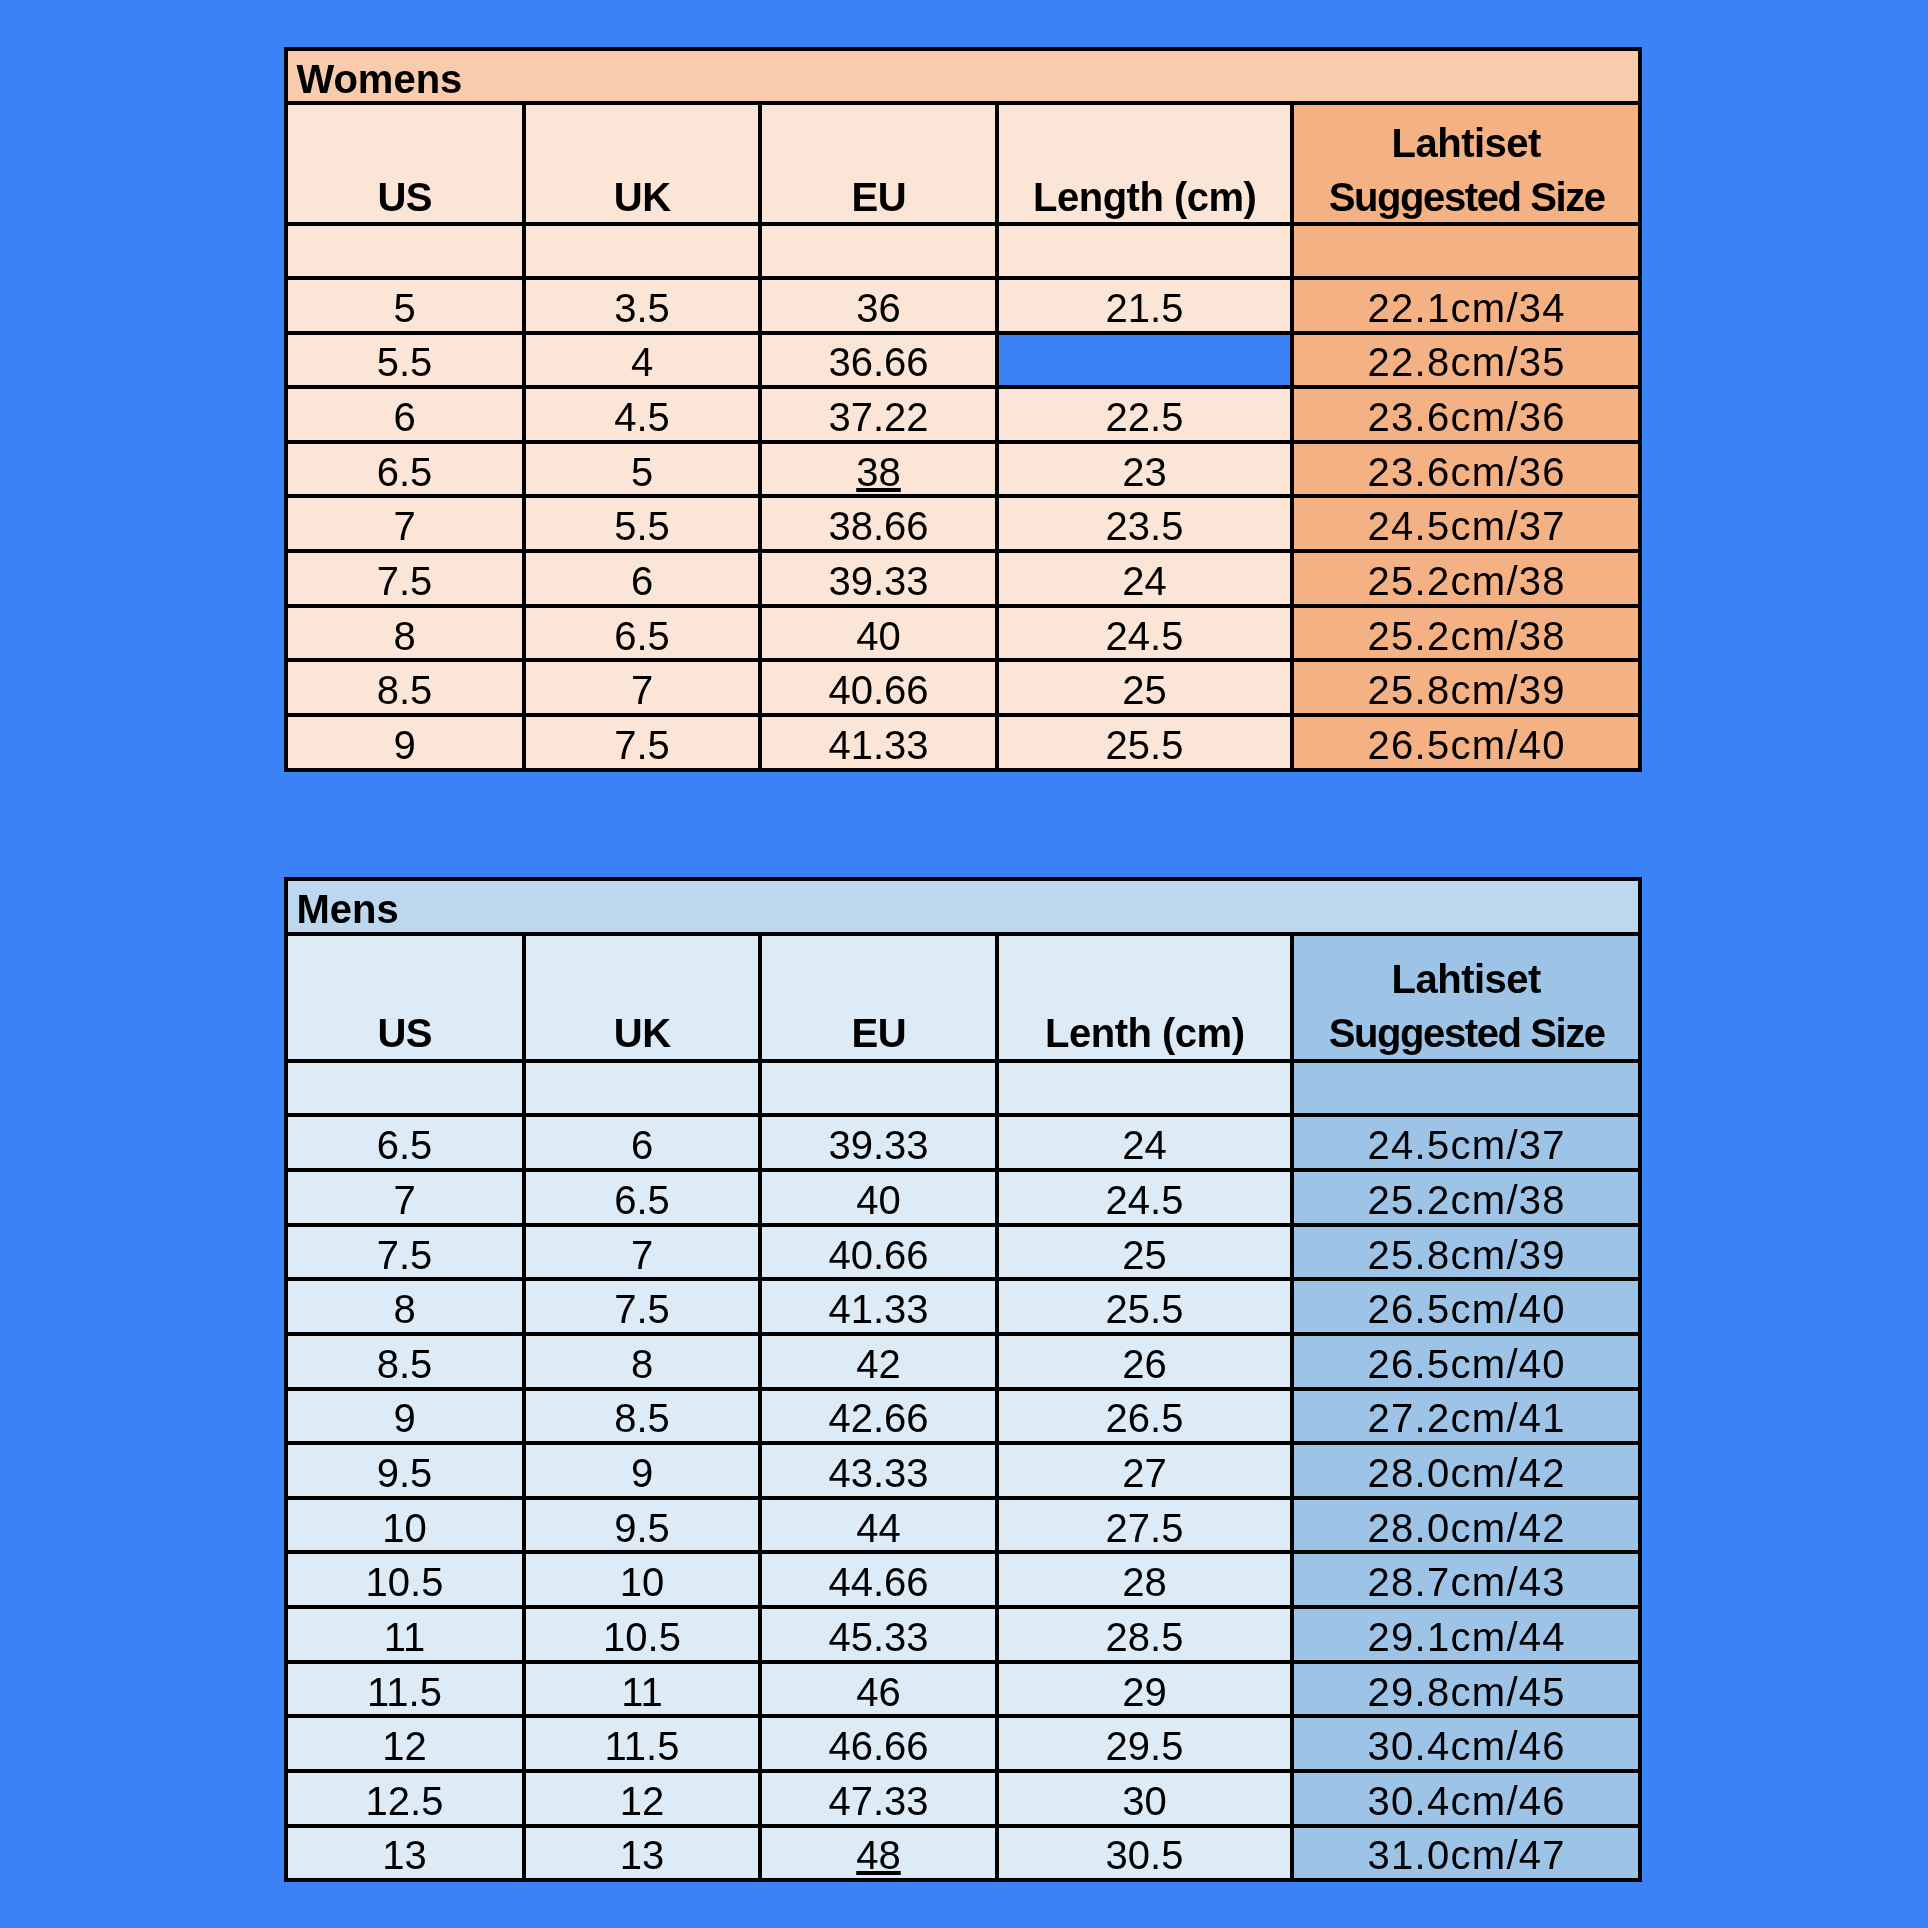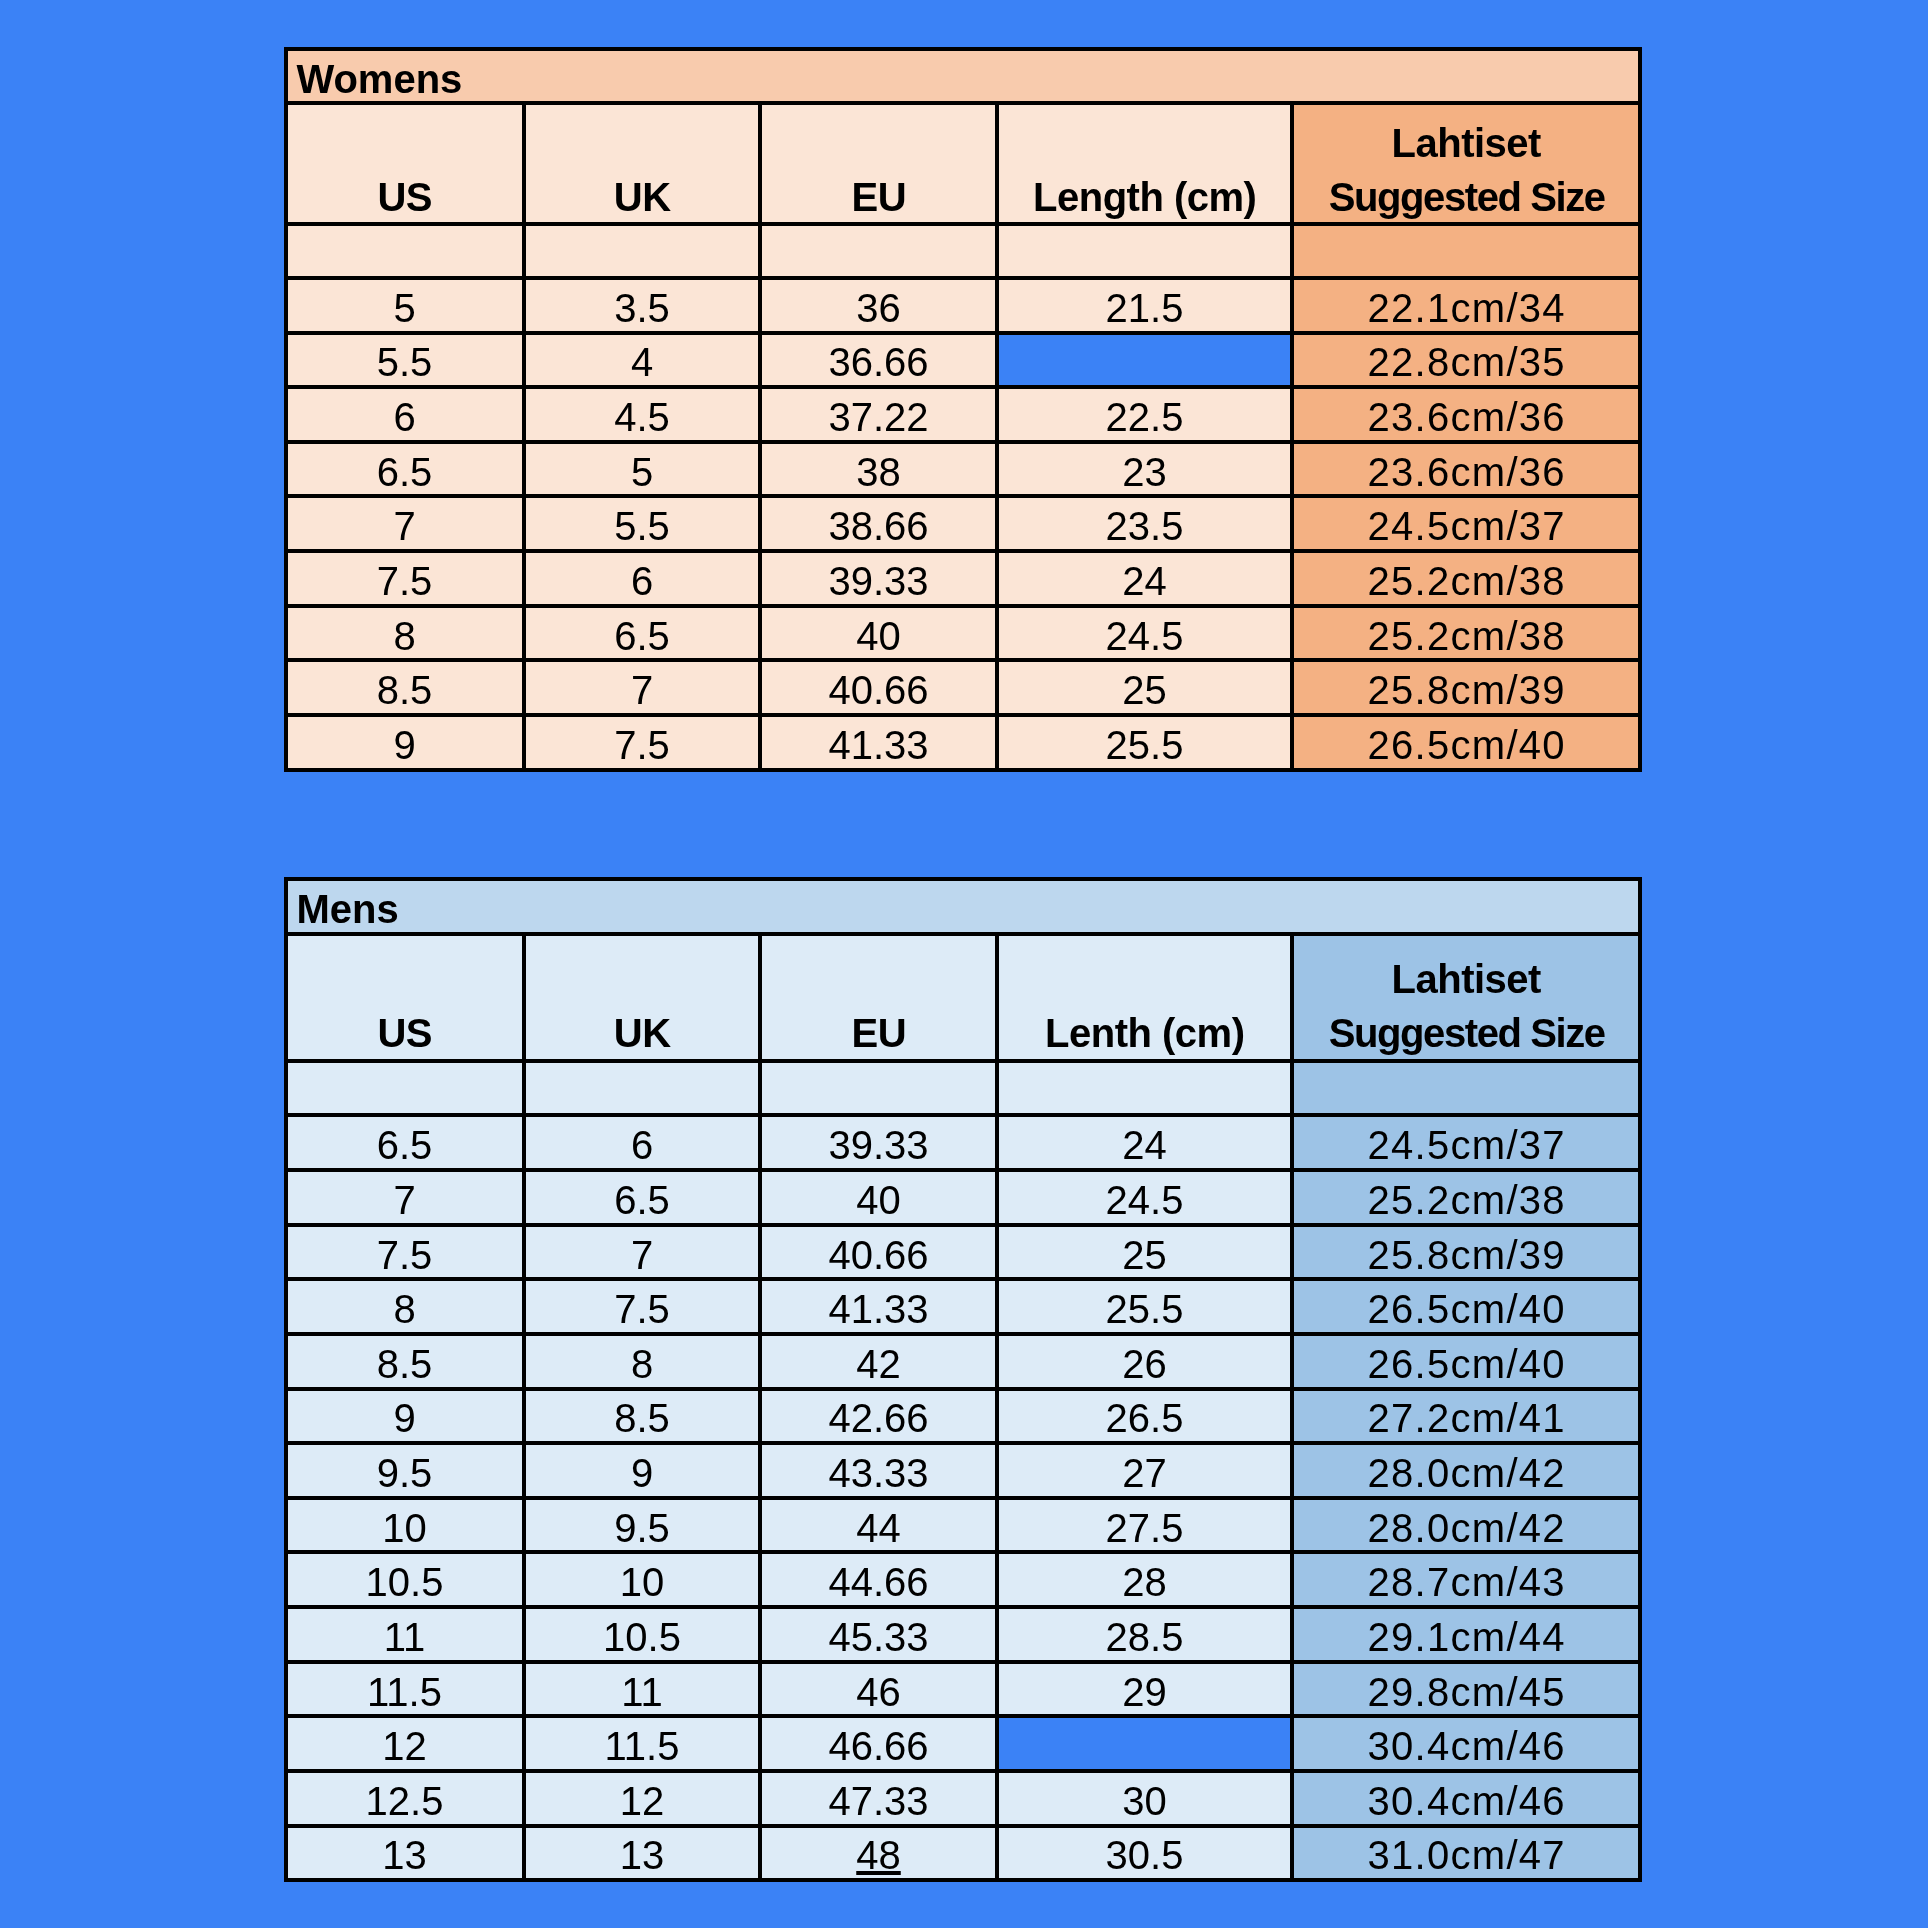--- a/index.html
+++ b/index.html
@@ -92,21 +92,21 @@
     <div class="cell" style="left: 524px; top: 332px; width: 236px; height: 55px; background: rgb(251, 229, 214);">4</div>
     <div class="cell" style="left: 760px; top: 332px; width: 237px; height: 55px; background: rgb(251, 229, 214);">36.66</div>
     <div class="cell accentcol" style="left: 1292px; top: 332px; width: 348px; height: 55px; background: rgb(244, 177, 131);">22.8cm/35</div>
     <div class="cell" style="left: 286px; top: 387px; width: 237px; height: 55px; background: rgb(251, 229, 214);">6</div>
     <div class="cell" style="left: 524px; top: 387px; width: 236px; height: 55px; background: rgb(251, 229, 214);">4.5</div>
     <div class="cell" style="left: 760px; top: 387px; width: 237px; height: 55px; background: rgb(251, 229, 214);">37.22</div>
     <div class="cell" style="left: 997px; top: 387px; width: 295px; height: 55px; background: rgb(251, 229, 214);">22.5</div>
     <div class="cell accentcol" style="left: 1292px; top: 387px; width: 348px; height: 55px; background: rgb(244, 177, 131);">23.6cm/36</div>
     <div class="cell" style="left: 286px; top: 442px; width: 237px; height: 55px; background: rgb(251, 229, 214);">6.5</div>
     <div class="cell" style="left: 524px; top: 442px; width: 236px; height: 55px; background: rgb(251, 229, 214);">5</div>
-    <div class="cell" style="left: 760px; top: 442px; width: 237px; height: 55px; background: rgb(251, 229, 214);">38</div>
+    <div class="cell" style="left: 760px; top: 442px; width: 237px; height: 55px; background: rgb(251, 229, 214); text-decoration: underline;">38</div>
     <div class="cell" style="left: 997px; top: 442px; width: 295px; height: 55px; background: rgb(251, 229, 214);">23</div>
     <div class="cell accentcol" style="left: 1292px; top: 442px; width: 348px; height: 55px; background: rgb(244, 177, 131);">23.6cm/36</div>
     <div class="cell" style="left: 286px; top: 496px; width: 237px; height: 55px; background: rgb(251, 229, 214);">7</div>
     <div class="cell" style="left: 524px; top: 496px; width: 236px; height: 55px; background: rgb(251, 229, 214);">5.5</div>
     <div class="cell" style="left: 760px; top: 496px; width: 237px; height: 55px; background: rgb(251, 229, 214);">38.66</div>
     <div class="cell" style="left: 997px; top: 496px; width: 295px; height: 55px; background: rgb(251, 229, 214);">23.5</div>
     <div class="cell accentcol" style="left: 1292px; top: 496px; width: 348px; height: 55px; background: rgb(244, 177, 131);">24.5cm/37</div>
     <div class="cell" style="left: 286px; top: 551px; width: 237px; height: 55px; background: rgb(251, 229, 214);">7.5</div>
     <div class="cell" style="left: 524px; top: 551px; width: 236px; height: 55px; background: rgb(251, 229, 214);">6</div>
     <div class="cell" style="left: 760px; top: 551px; width: 237px; height: 55px; background: rgb(251, 229, 214);">39.33</div>
@@ -227,20 +227,21 @@
     <div class="cell" style="left: 997px; top: 1607px; width: 295px; height: 55px; background: rgb(221, 235, 247);">28.5</div>
     <div class="cell accentcol" style="left: 1292px; top: 1607px; width: 348px; height: 55px; background: rgb(157, 195, 230);">29.1cm/44</div>
     <div class="cell" style="left: 286px; top: 1662px; width: 237px; height: 55px; background: rgb(221, 235, 247);">11.5</div>
     <div class="cell" style="left: 524px; top: 1662px; width: 236px; height: 55px; background: rgb(221, 235, 247);">11</div>
     <div class="cell" style="left: 760px; top: 1662px; width: 237px; height: 55px; background: rgb(221, 235, 247);">46</div>
     <div class="cell" style="left: 997px; top: 1662px; width: 295px; height: 55px; background: rgb(221, 235, 247);">29</div>
     <div class="cell accentcol" style="left: 1292px; top: 1662px; width: 348px; height: 55px; background: rgb(157, 195, 230);">29.8cm/45</div>
     <div class="cell" style="left: 286px; top: 1716px; width: 237px; height: 55px; background: rgb(221, 235, 247);">12</div>
     <div class="cell" style="left: 524px; top: 1716px; width: 236px; height: 55px; background: rgb(221, 235, 247);">11.5</div>
     <div class="cell" style="left: 760px; top: 1716px; width: 237px; height: 55px; background: rgb(221, 235, 247);">46.66</div>
+    <div class="cell" style="left: 997px; top: 1716px; width: 295px; height: 55px; background: rgb(221, 235, 247);">29.5</div>
     <div class="cell accentcol" style="left: 1292px; top: 1716px; width: 348px; height: 55px; background: rgb(157, 195, 230);">30.4cm/46</div>
     <div class="cell" style="left: 286px; top: 1771px; width: 237px; height: 55px; background: rgb(221, 235, 247);">12.5</div>
     <div class="cell" style="left: 524px; top: 1771px; width: 236px; height: 55px; background: rgb(221, 235, 247);">12</div>
     <div class="cell" style="left: 760px; top: 1771px; width: 237px; height: 55px; background: rgb(221, 235, 247);">47.33</div>
     <div class="cell" style="left: 997px; top: 1771px; width: 295px; height: 55px; background: rgb(221, 235, 247);">30</div>
     <div class="cell accentcol" style="left: 1292px; top: 1771px; width: 348px; height: 55px; background: rgb(157, 195, 230);">30.4cm/46</div>
     <div class="cell" style="left: 286px; top: 1825px; width: 237px; height: 55px; background: rgb(221, 235, 247);">13</div>
     <div class="cell" style="left: 524px; top: 1825px; width: 236px; height: 55px; background: rgb(221, 235, 247);">13</div>
     <div class="cell" style="left: 760px; top: 1825px; width: 237px; height: 55px; background: rgb(221, 235, 247); text-decoration: underline;">48</div>
     <div class="cell" style="left: 997px; top: 1825px; width: 295px; height: 55px; background: rgb(221, 235, 247);">30.5</div>

